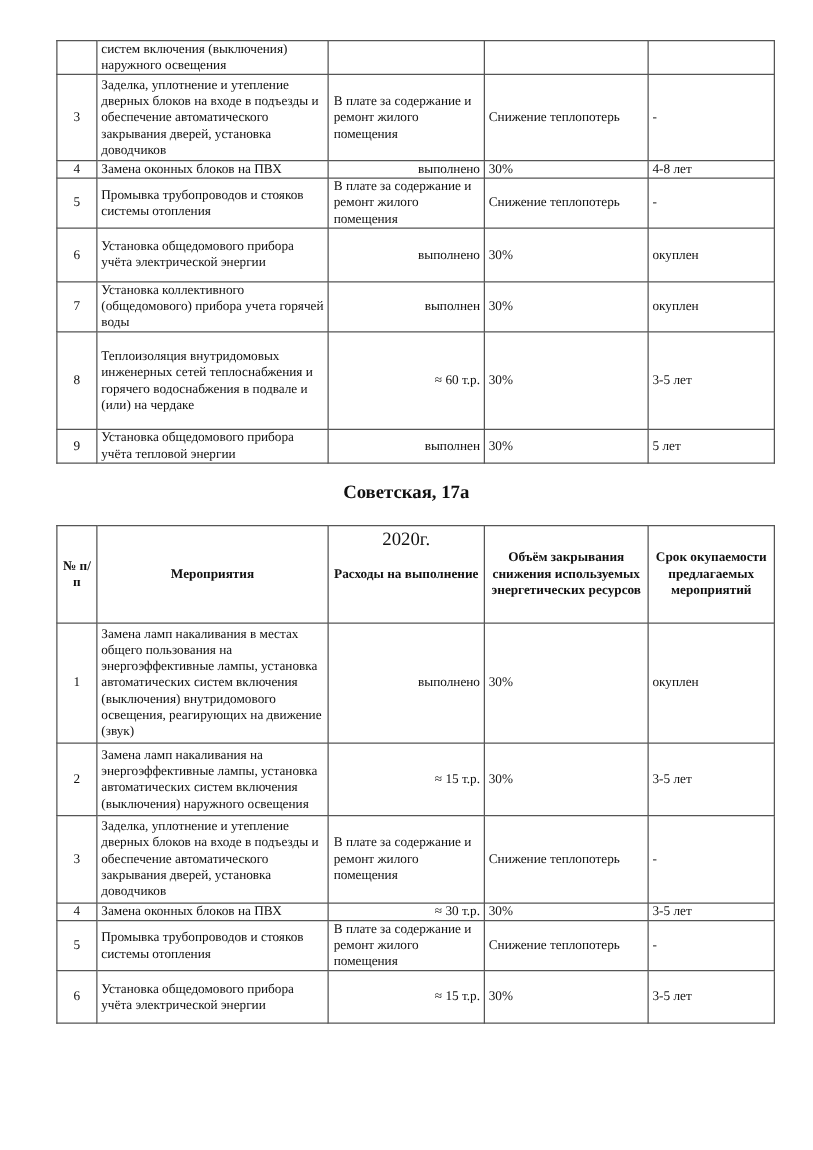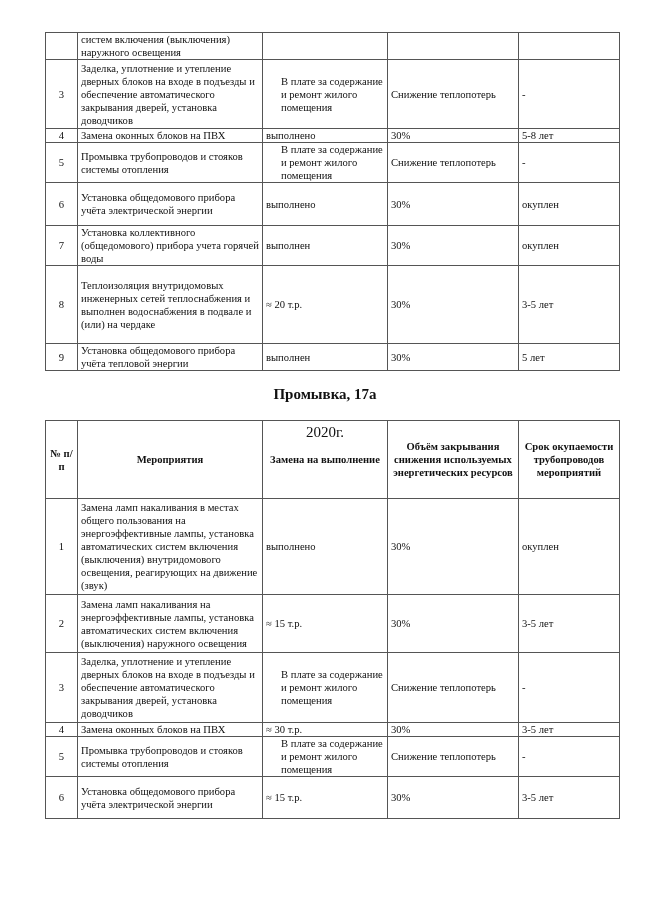--- a/index.html
+++ b/index.html
@@ -5,22 +5,22 @@
   html, body { margin: 0; padding: 0; background: #ffffff; }
   body { width: 650px; height: 920px; position: relative; overflow: hidden;
          font-family: "Liberation Serif", "DejaVu Serif", serif; color: #111; }
   table.doc { position: absolute; left: 45px; border-collapse: collapse; table-layout: fixed;
               font-size: 10.6px; line-height: 13px; }
   table.doc td, table.doc th { border: 1px solid #555; padding: 0 3px; vertical-align: middle; }
   col.c1 { width: 32px; } col.c2 { width: 185px; } col.c3 { width: 125px; }
   col.c4 { width: 131px; } col.c5 { width: 101px; }
   td.num { text-align: center; }
   td.act { text-align: left; padding-left: 4px; }
-  td.cost { text-align: left; }
-  td.cost.left { text-align: left; padding-left: 18px; }
+  td.cost { text-align: right; }
+  td.cost.left { text-align: left; padding-left: 4px; }
   td.vol, td.pay { }
   th { font-weight: bold; text-align: center; font-size: 10.6px; line-height: 13px; }
   #t1 { top: 32px; border-radius: 19px; }
   #t2 { top: 420px; }
   .title { position: absolute; left: 0; width: 650px; text-align: center; }
   #addr { top: 386px; font-weight: bold; font-size: 15px; line-height: 17px; }
   #year { top: 424px; font-size: 15px; line-height: 17px; }
 </style>
 </head>
 <body>
@@ -46,21 +46,21 @@
         <td class="act">Заделка, уплотнение и утепление дверных блоков на входе в подъезды и обеспечение автоматического закрывания дверей, установка доводчиков</td>
         <td class="cost left">В плате за содержание и ремонт жилого помещения</td>
         <td class="vol">Снижение теплопотерь</td>
         <td class="pay">-</td>
       </tr>
       <tr style="height: 12px;">
         <td class="num">4</td>
         <td class="act">Замена оконных блоков на ПВХ</td>
         <td class="cost">выполнено</td>
         <td class="vol">30%</td>
-        <td class="pay">5-8 лет</td>
+        <td class="pay">4-8 лет</td>
       </tr>
       <tr style="height: 40px;">
         <td class="num">5</td>
         <td class="act">Промывка трубопроводов и стояков системы отопления</td>
         <td class="cost left">В плате за содержание и ремонт жилого помещения</td>
         <td class="vol">Снижение теплопотерь</td>
         <td class="pay">-</td>
       </tr>
       <tr style="height: 43px;">
         <td class="num">6</td>
@@ -71,53 +71,53 @@
       </tr>
       <tr style="height: 40px;">
         <td class="num">7</td>
         <td class="act">Установка коллективного (общедомового) прибора учета горячей воды</td>
         <td class="cost">выполнен</td>
         <td class="vol">30%</td>
         <td class="pay">окуплен</td>
       </tr>
       <tr style="height: 78px;">
         <td class="num">8</td>
-        <td class="act">Теплоизоляция внутридомовых инженерных сетей теплоснабжения и выполнен водоснабжения в подвале и (или) на чердаке</td>
-        <td class="cost">≈ 20 т.р.</td>
+        <td class="act">Теплоизоляция внутридомовых инженерных сетей теплоснабжения и горячего водоснабжения в подвале и (или) на чердаке</td>
+        <td class="cost">≈ 60 т.р.</td>
         <td class="vol">30%</td>
         <td class="pay">3-5 лет</td>
       </tr>
       <tr style="height: 18px;">
         <td class="num">9</td>
         <td class="act">Установка общедомового прибора учёта тепловой энергии</td>
         <td class="cost">выполнен</td>
         <td class="vol">30%</td>
         <td class="pay">5 лет</td>
       </tr>
     </tbody>
 </table>
 
-<div class="title" id="addr">Промывка, 17а</div>
+<div class="title" id="addr">Советская, 17а</div>
 <div class="title" id="year">2020г.</div>
 
 <table class="doc" id="t2">
   <colgroup>
       <col class="c1">
       <col class="c2">
       <col class="c3">
       <col class="c4">
       <col class="c5">
     </colgroup>
   <thead>
     <tr style="height:78px">
       <th>№ п/п</th>
       <th>Мероприятия</th>
-      <th>Замена на выполнение</th>
+      <th>Расходы на выполнение</th>
       <th>Объём закрывания снижения используемых энергетических ресурсов</th>
-      <th>Срок окупаемости трубопроводов мероприятий</th>
+      <th>Срок окупаемости предлагаемых мероприятий</th>
     </tr>
   </thead>
   <tbody id="t2-body">
       <tr style="height: 96px;">
         <td class="num">1</td>
         <td class="act">Замена ламп накаливания в местах общего пользования на энергоэффективные лампы, установка автоматических систем включения (выключения) внутридомового освещения, реагирующих на движение (звук)</td>
         <td class="cost">выполнено</td>
         <td class="vol">30%</td>
         <td class="pay">окуплен</td>
       </tr>

